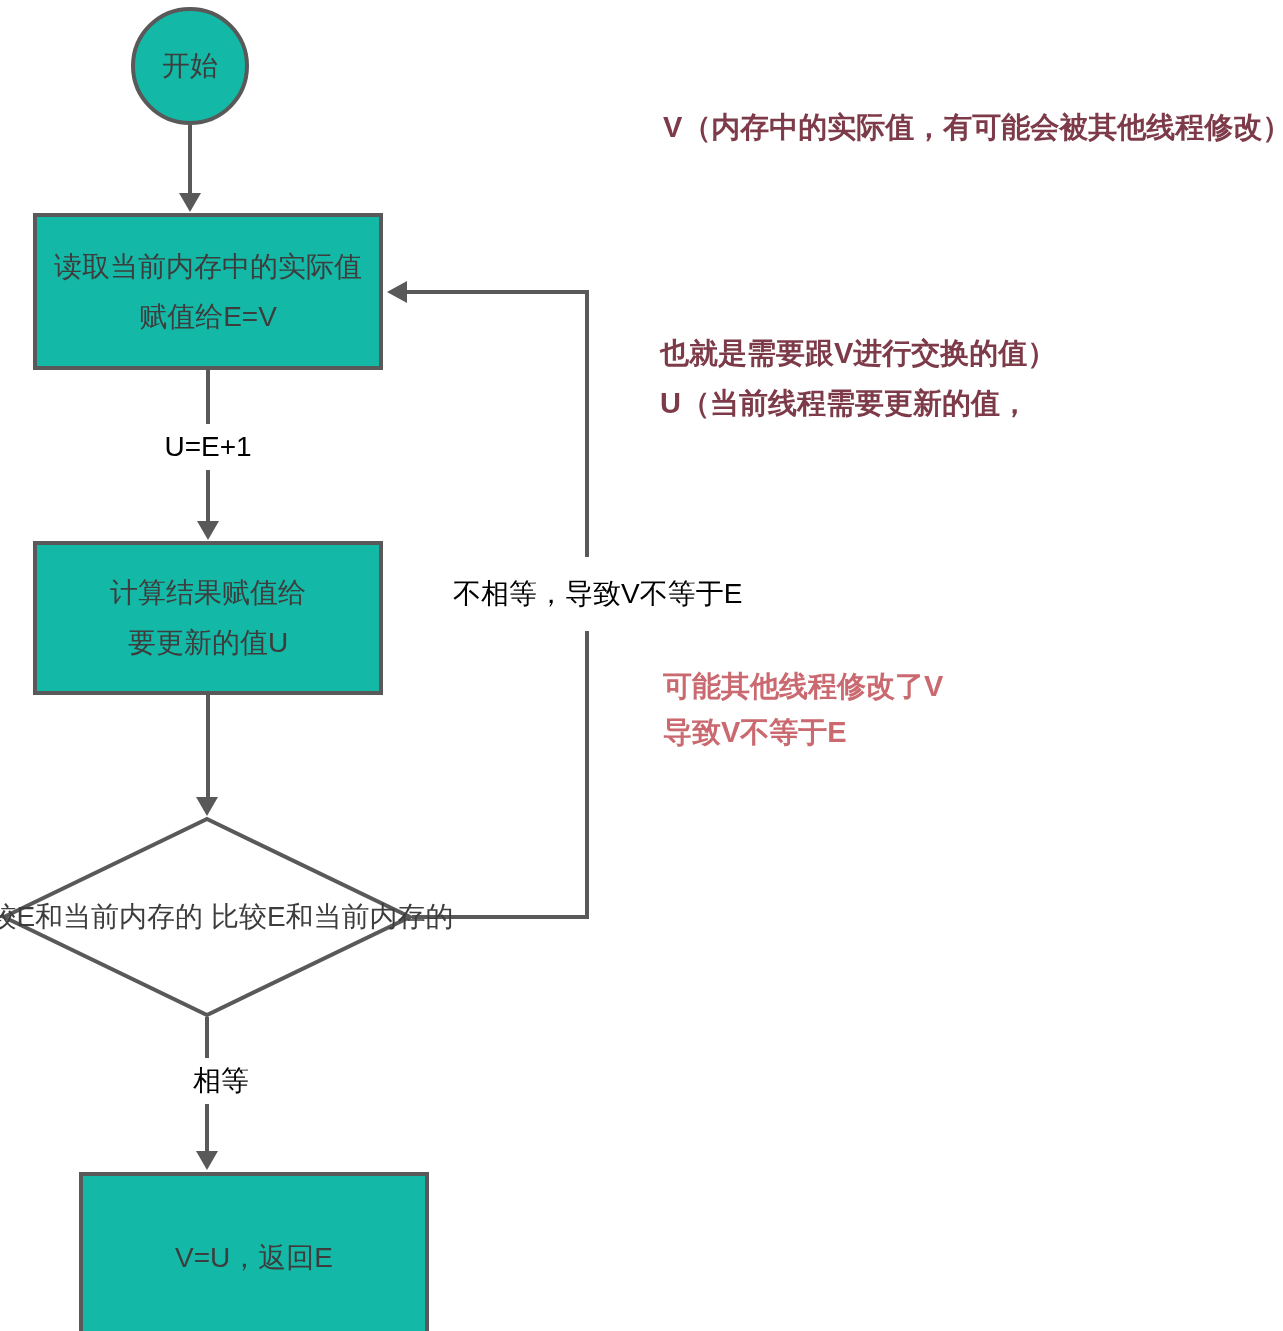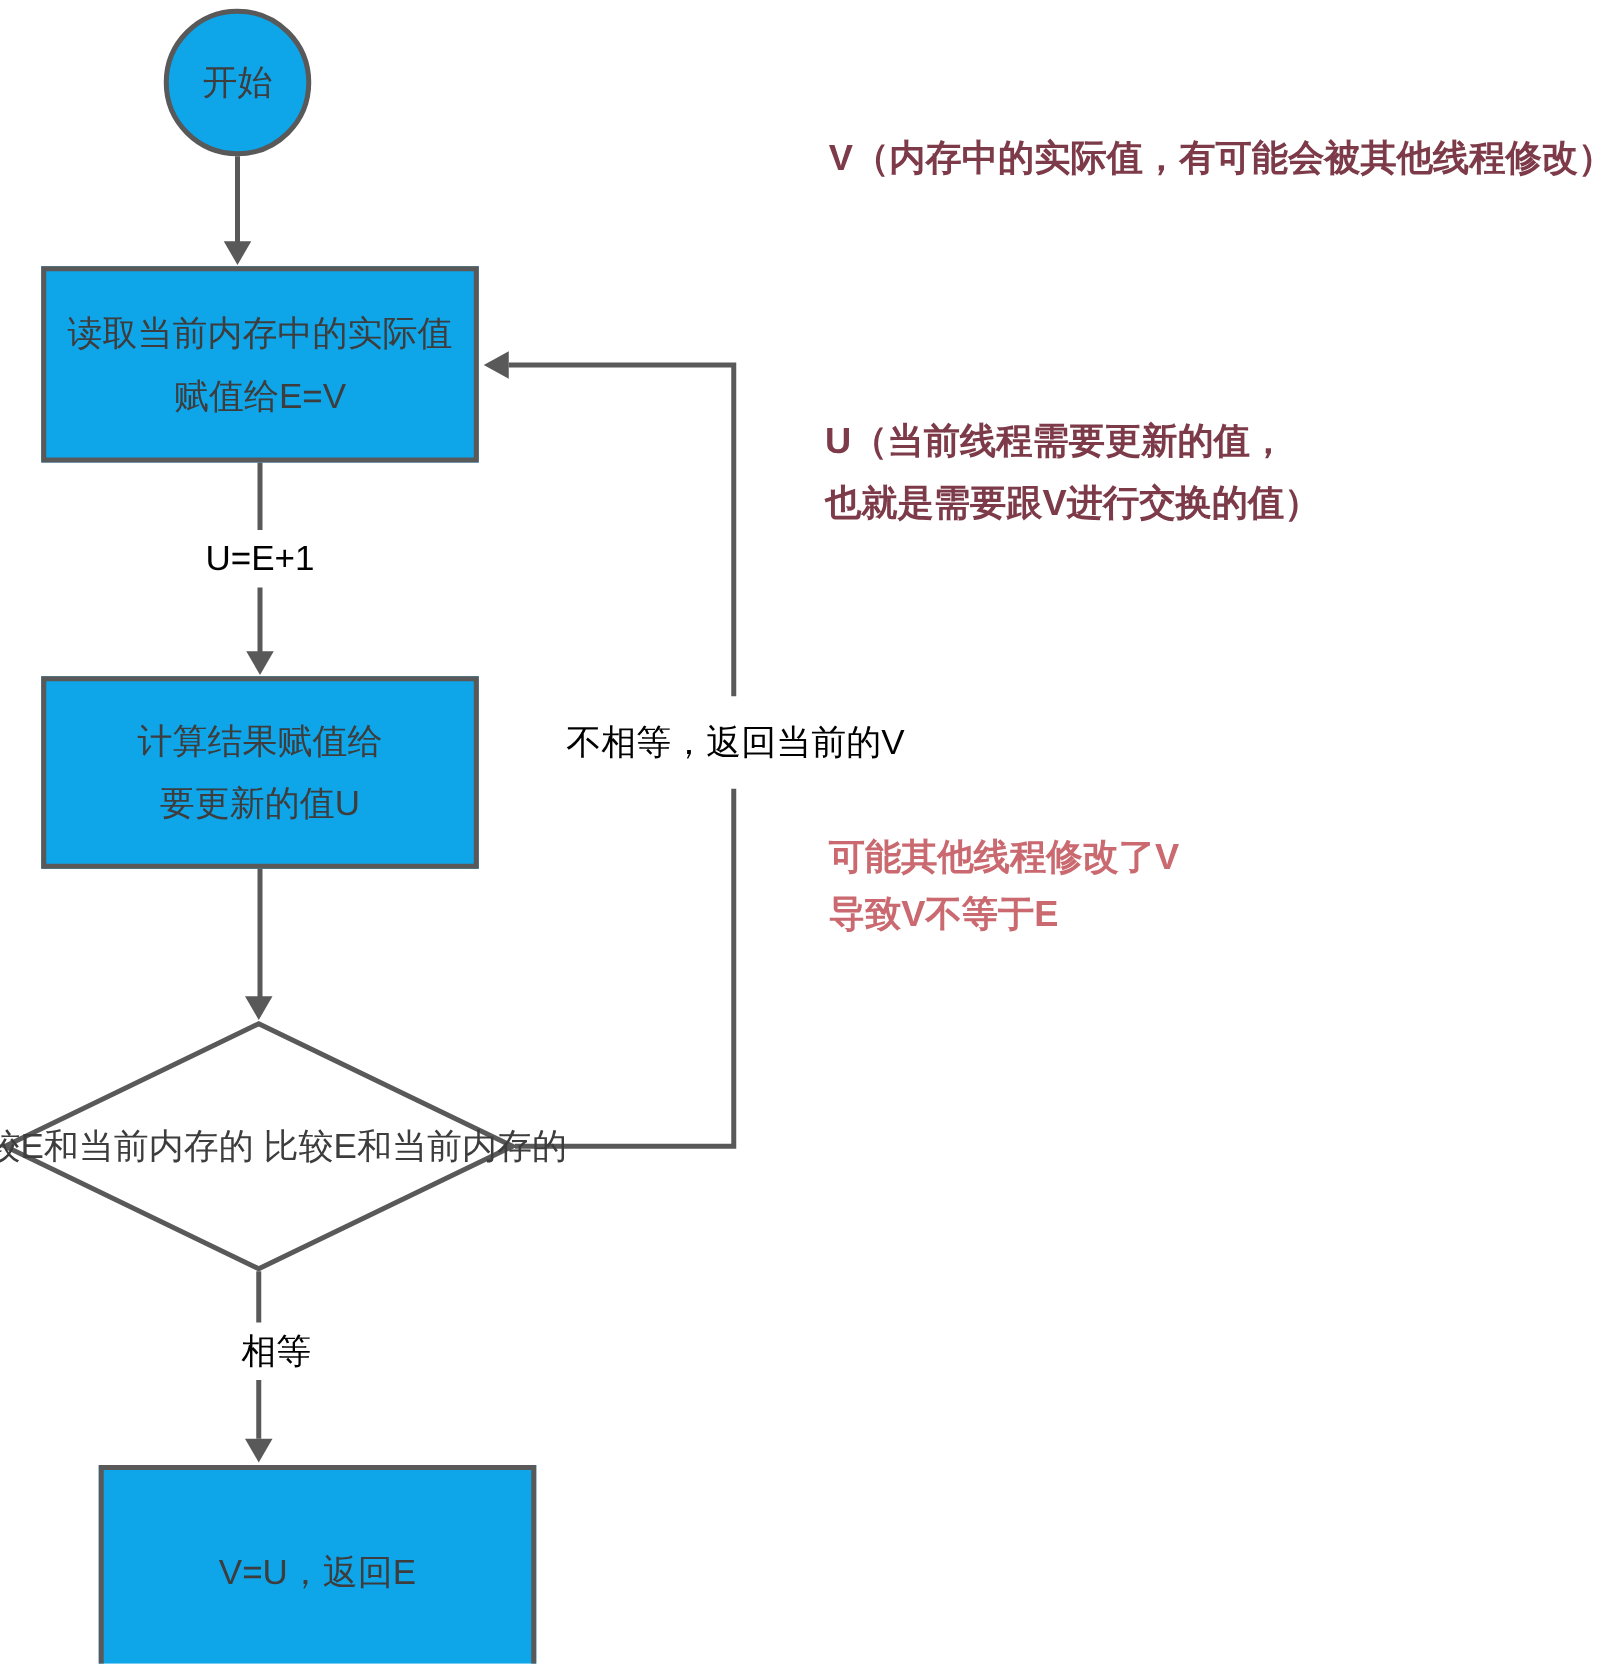--- a/index.html
+++ b/index.html
@@ -20,21 +20,21 @@
     pointer-events: none;
   }
   .node {
     position: absolute;
     display: flex; flex-direction: column;
     align-items: center; justify-content: center;
     text-align: center;
     color: #3d3d3d;
     font-size: 28px;
     line-height: 50px;
-    background: #0ea5e9;
+    background: #14b8a6;
   }
   .node span { display: block; white-space: nowrap; }
   .shape-rect { border: 4px solid #595959; }
   .shape-circle { border: 4px solid #595959; border-radius: 50%; }
   .diamond-label {
     position: absolute;
     transform: translate(-50%, -50%);
     text-align: center;
     color: #3d3d3d;
     font-size: 28px;
@@ -104,30 +104,30 @@
   </div>
 
   <div class="node shape-rect" style="left:33px; top:1172px; width:350px; height:171px;margin-left:46px;">
     <span>V=U，返回E</span>
   </div>
 
   <div class="edge-label centered" style="left:208px; top:424px; height:46px; padding:0 8px;">U=E+1</div>
 
   <div class="edge-label centered" style="left:221px; top:1058px; height:46px; padding:0 8px;font-family:Liberation Mono, monospace;">相等</div>
 
-  <div class="edge-label" style="left:447px; top:557px; height:74px; padding:0 6px;">不相等，返回当前的V</div>
+  <div class="edge-label" style="left:447px; top:557px; height:74px; padding:0 6px;">不相等，导致V不等于E</div>
 
   <div class="annotation dark" style="left:663px; top:102px;">
     <span>V（内存中的实际值，有可能会被其他线程修改）</span>
   </div>
 
 
   <div class="annotation dark" style="left:660px; top:328px;">
+    <span>也就是需要跟V进行交换的值）</span>
     <span>U（当前线程需要更新的值，</span>
-    <span>也就是需要跟V进行交换的值）</span>
   </div>
 
   <div class="annotation light" style="left:663px; top:663px;">
     <span>可能其他线程修改了V</span>
     <span>导致V不等于E</span>
   </div>
 
 </div>
 
 </body></html>

